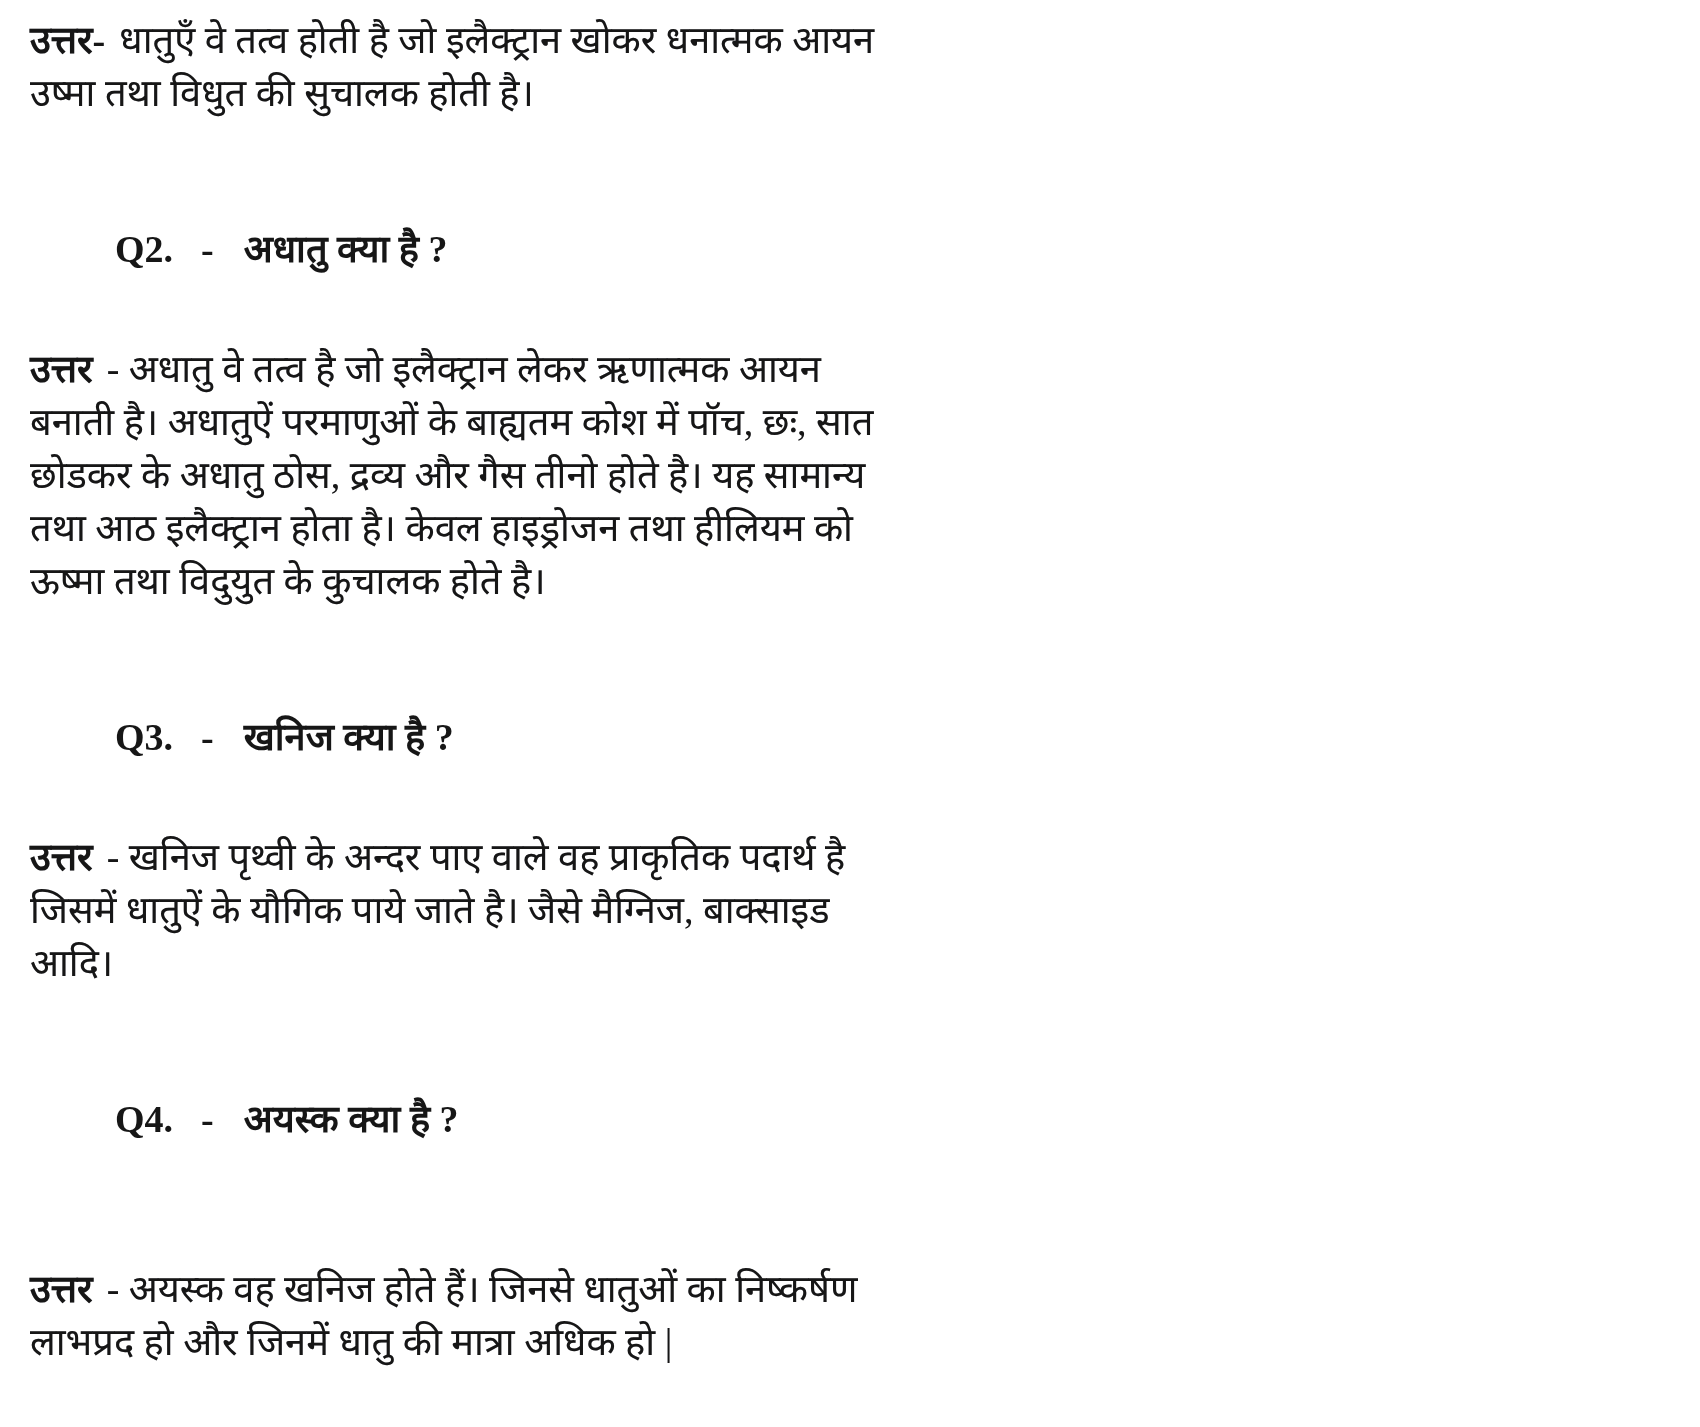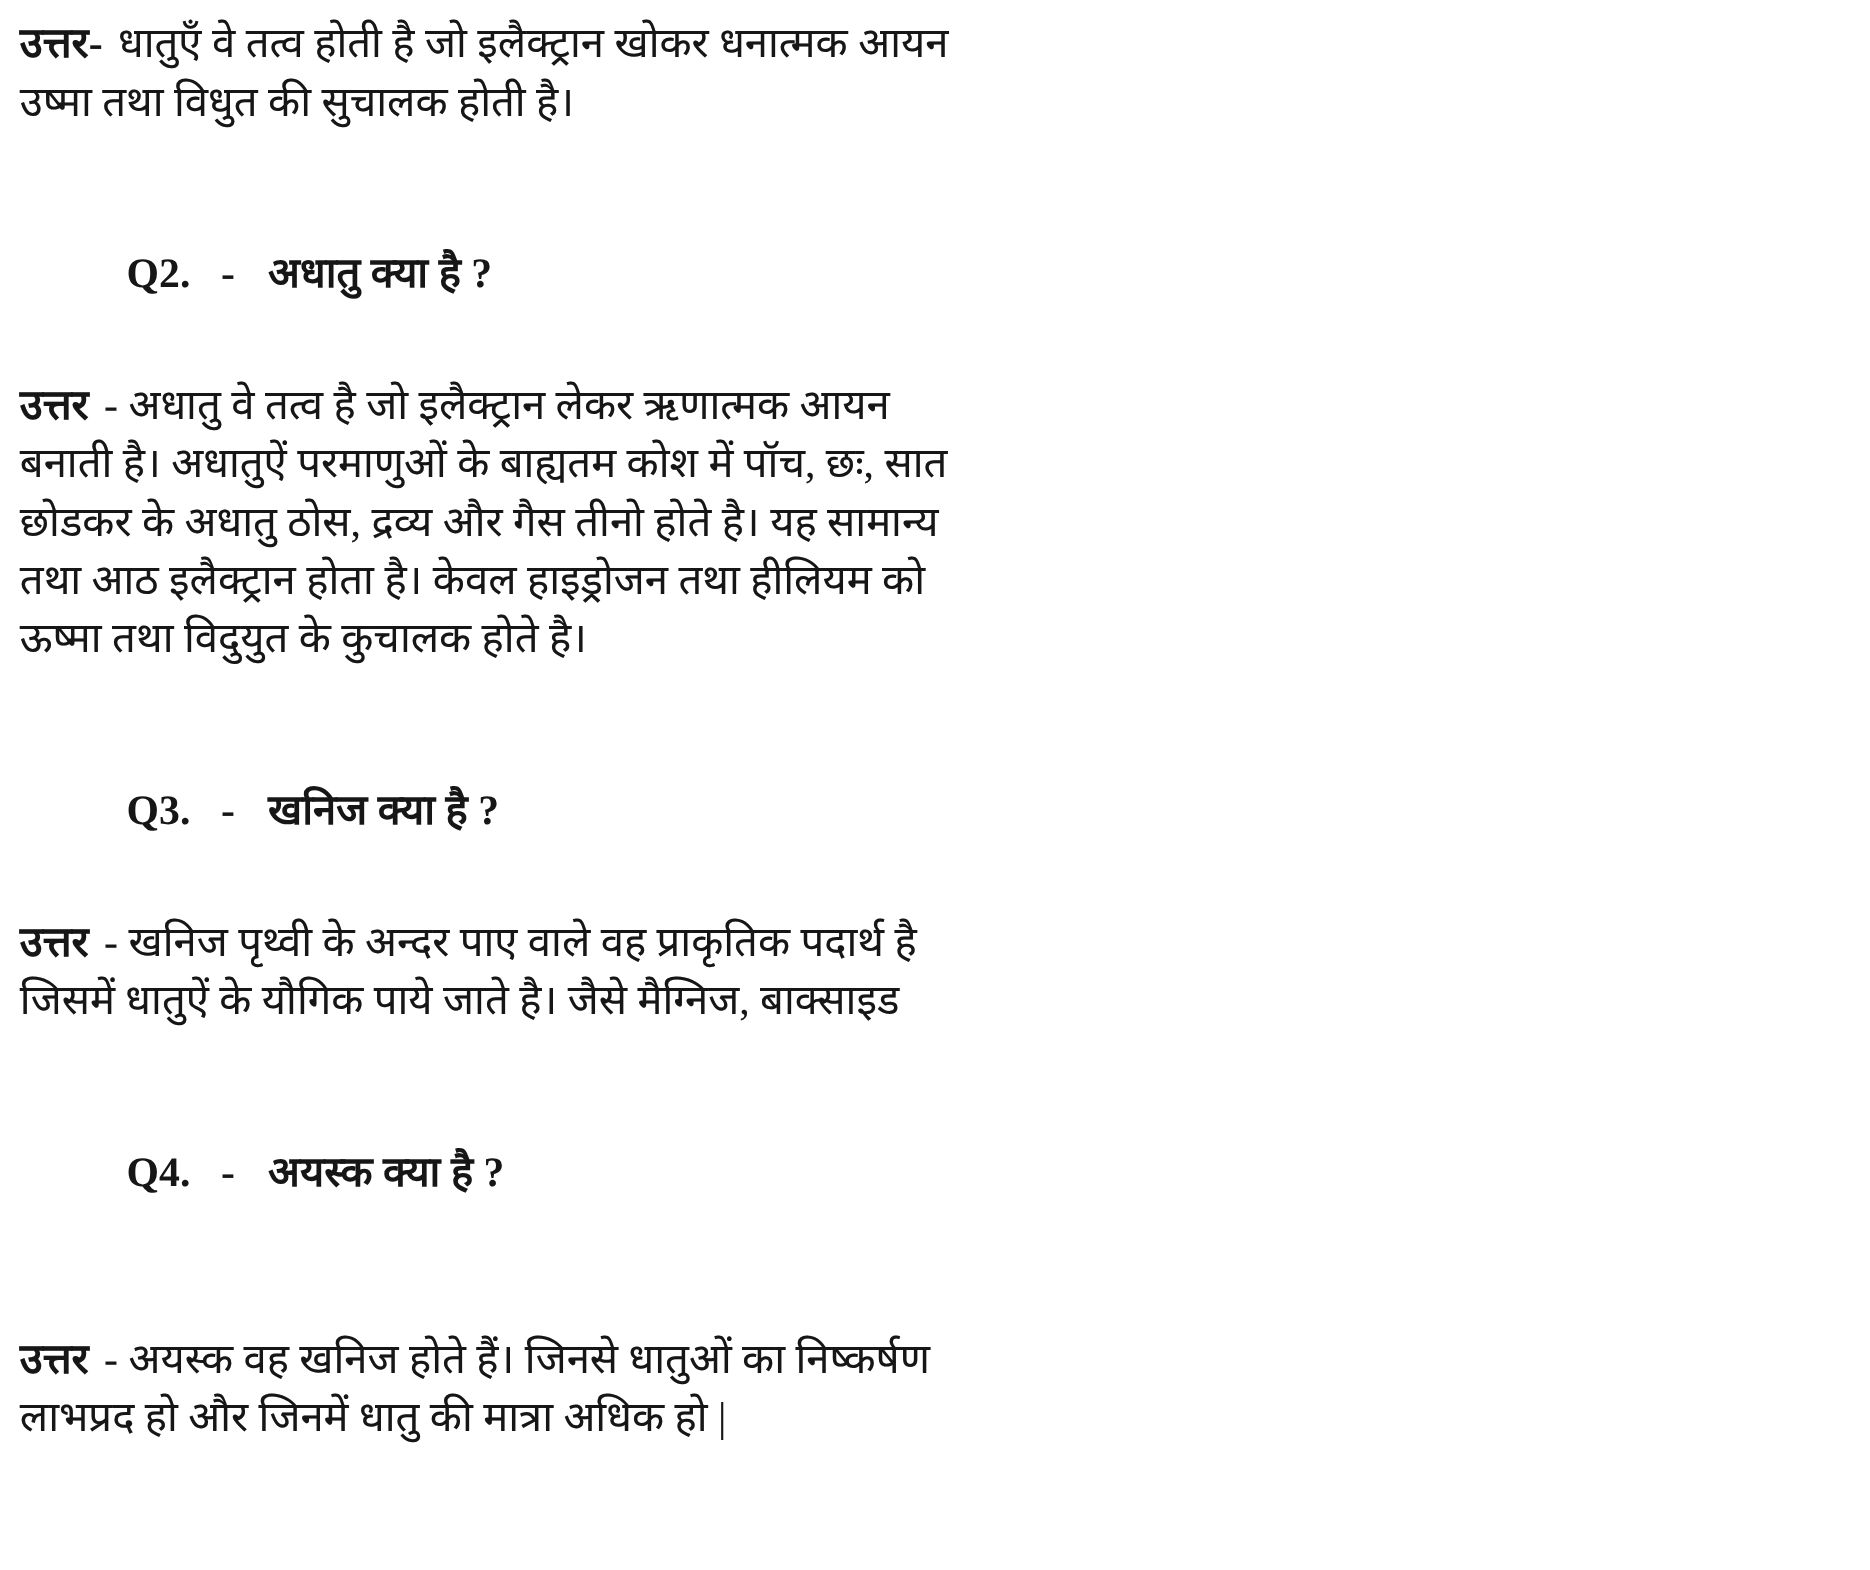--- a/index.html
+++ b/index.html
@@ -26,21 +26,21 @@
     line-height: 53px;
     white-space: pre-wrap;
     color: #161616;
     
     text-shadow: 0 0 0.4px rgba(40,40,60,0.35);
   }
   .answer-label {
     font-weight: bold;
     margin-right: 14px;
   }
-  .para { margin: 0 0 50px 0; }
+  .para { margin: 0 0 50px 12px; }
   .q-heading {
     display: block;
     font-size: 38px;
     line-height: 53px;
     font-weight: bold;
     margin: 0 0 14px 0;
     white-space: pre-wrap;
   }
   .q-num { display: inline-block; min-width: 86px; margin-left: 40px; }
   .q-dash { display: inline-block; margin-right: 30px; }
@@ -67,20 +67,21 @@
       <span class="line">तथा आठ इलैक्ट्रान होता है। केवल हाइड्रोजन तथा हीलियम को</span>
       <span class="line">ऊष्मा तथा विदुयुत के कुचालक होते है।</span>
     </div>
 
     <div class="q-heading">
       <span class="q-num">Q3.</span><span class="q-dash">-</span><span class="q-title">खनिज क्या है ?</span>
     </div>
     <div class="para">
       <span class="line"><b class="answer-label">उत्तर</b><span>- खनिज पृथ्वी के अन्दर पाए वाले वह प्राकृतिक पदार्थ है</span></span>
       <span class="line">जिसमें धातुऐं के यौगिक पाये जाते है। जैसे मैग्निज, बाक्साइड</span>
+      <span class="line">आदि।</span>
     </div>
 
     <div class="q-heading">
       <span class="q-num">Q4.</span><span class="q-dash">-</span><span class="q-title">अयस्क क्या है ?</span>
     </div>
     <div class="after-q4-gap"></div>
     <div class="para">
       <span class="line"><b class="answer-label">उत्तर</b><span>- अयस्क वह खनिज होते हैं। जिनसे धातुओं का निष्कर्षण</span></span>
       <span class="line">लाभप्रद हो और जिनमें धातु की मात्रा अधिक हो |</span>
     </div>

